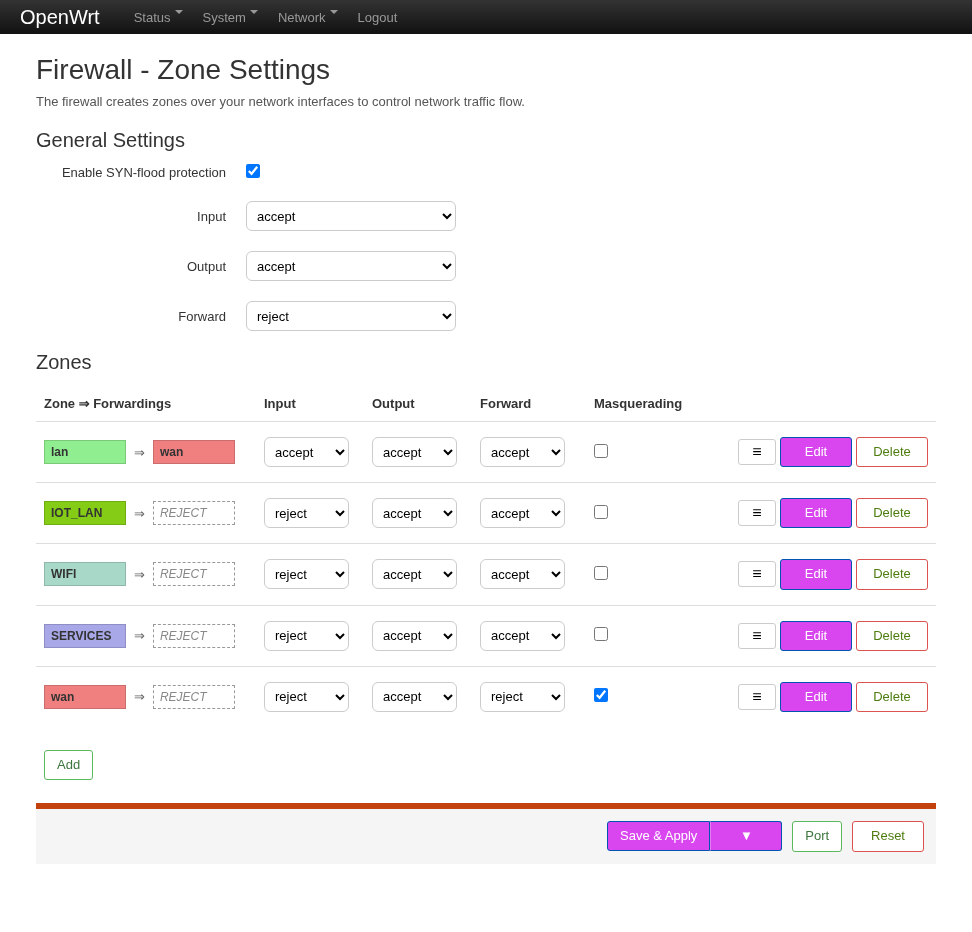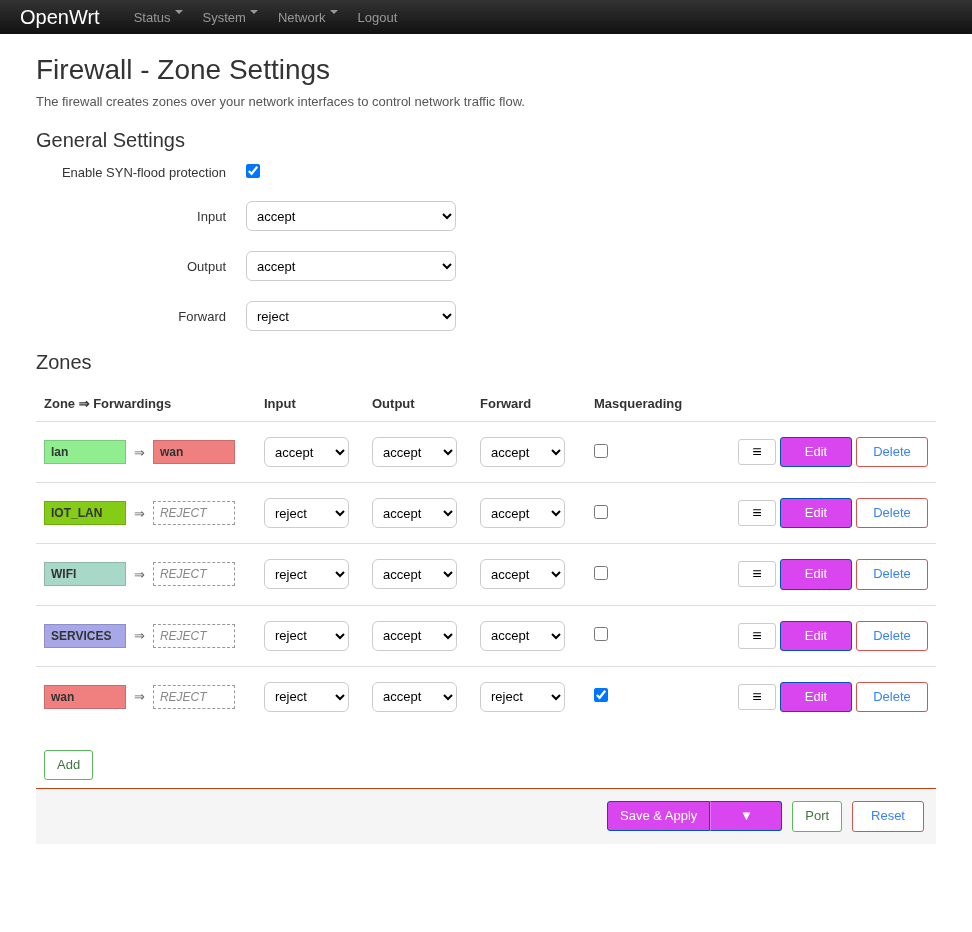--- a/index.html
+++ b/index.html
@@ -32,24 +32,24 @@
 .zone-lan { background: #90ee90; }
 .zone-wan { background: #f08080; }
 .zone-iot { background: #84cc16; }
 .zone-wifi { background: #a8d8c8; }
 .zone-services { background: #a8a8e8; }
 .zone-reject { background: #fff; border: 1px dashed #999; color: #888; font-style: italic; font-weight: normal; }
 .arrow { color: #666; font-size: 13px; }
 .btn { display: inline-block; padding: 5px 12px; border: 1px solid #ccc; border-radius: 3px; background: #fff; font-size: 13px; cursor: pointer; text-align: center; vertical-align: middle; line-height: 1.4; }
 .btn-drag { min-width: 38px; font-size: 16px; line-height: 1; padding: 4px 12px; }
 .btn-primary { background: #d946ef; border-color: #0055b3; color: #fff; min-width: 72px; }
-.btn-danger { color: #3b82f6; border-color: #d9534f; min-width: 72px; }
+.btn-danger { color: #4d7c0f; border-color: #d9534f; min-width: 72px; }
 .btn-success { color: #3c763d; border-color: #5cb85c; }
 .btn-add { margin: 8px; }
-.page-actions { background: #f5f5f5; border-top: 1px solid #c2410c; padding: 12px; text-align: right; margin-top: 0; }
+.page-actions { background: #f5f5f5; border-top: 6px solid #c2410c; padding: 12px; text-align: right; margin-top: 15px; }
 .btn-group { display: inline-flex; }
 .btn-group .btn:first-child { border-top-right-radius: 0; border-bottom-right-radius: 0; }
 .btn-group .btn:last-child { border-top-left-radius: 0; border-bottom-left-radius: 0; border-left: 1px solid rgba(255,255,255,0.3); padding: 5px 8px; }
 </style>
 </head>
 <body>
 
 <div class="navbar">
   <a class="brand">OpenWrt</a>
   <div id="nav-items"><a class="nav-item">Status<span class="caret"></span></a><a class="nav-item">System<span class="caret"></span></a><a class="nav-item">Network<span class="caret"></span></a><a class="nav-item">Logout</a></div>

